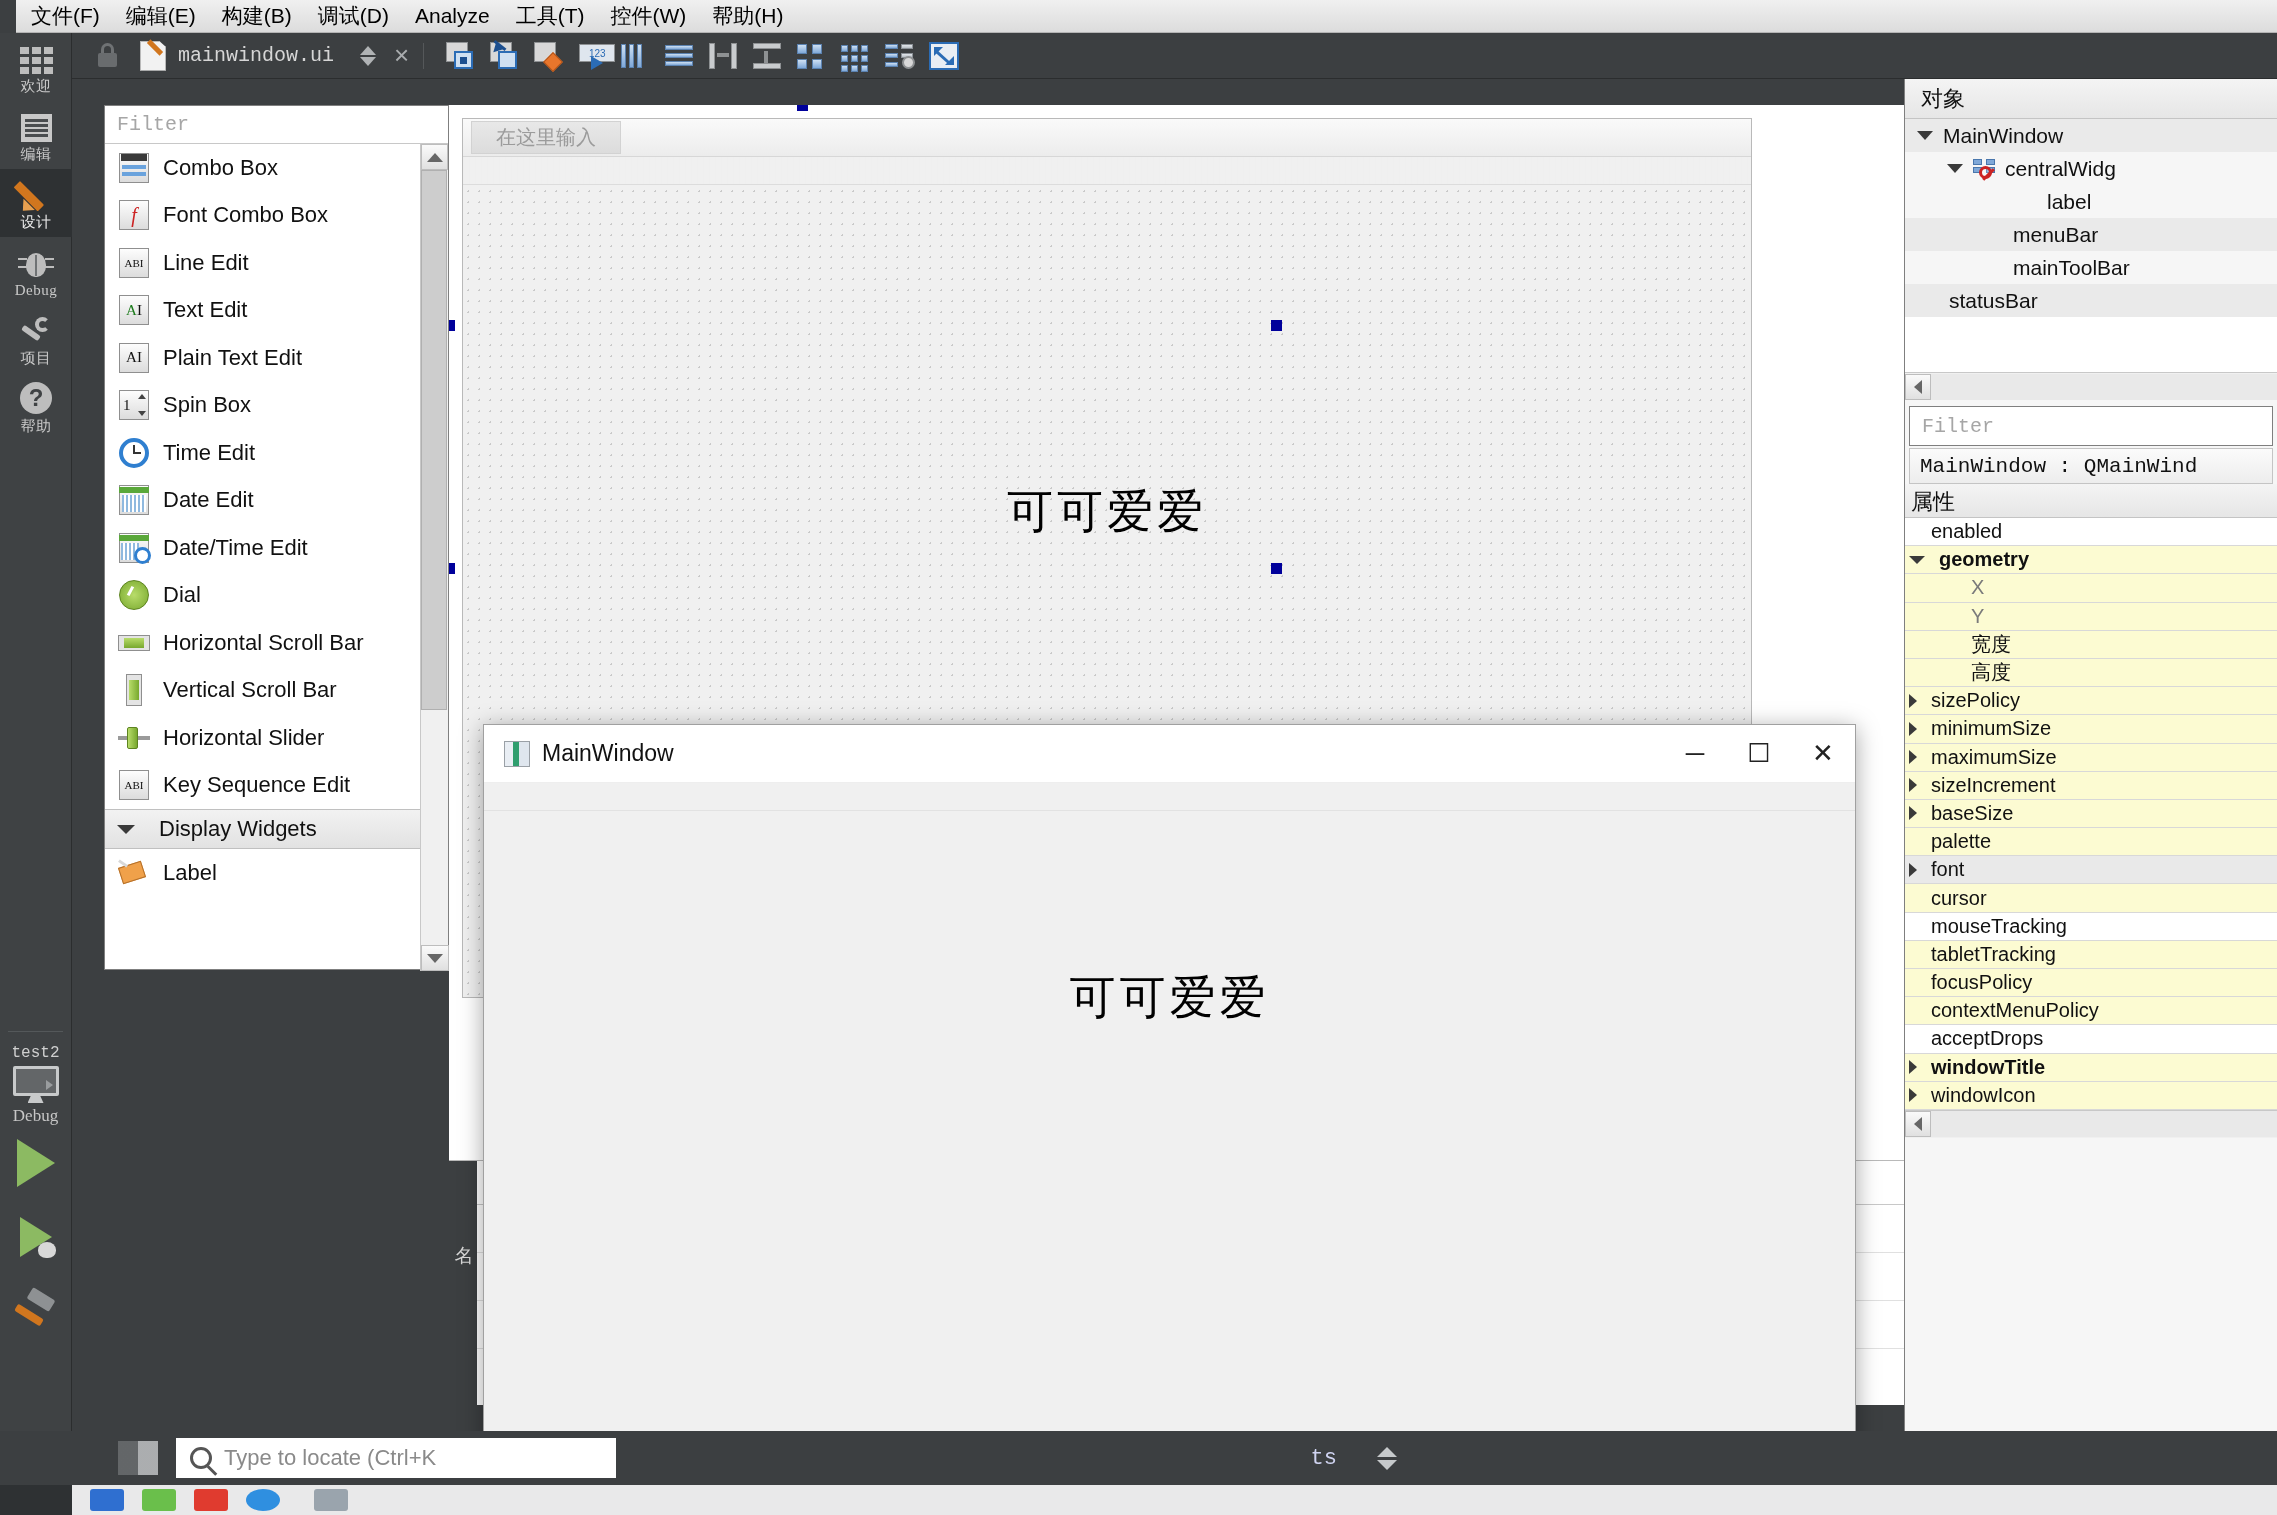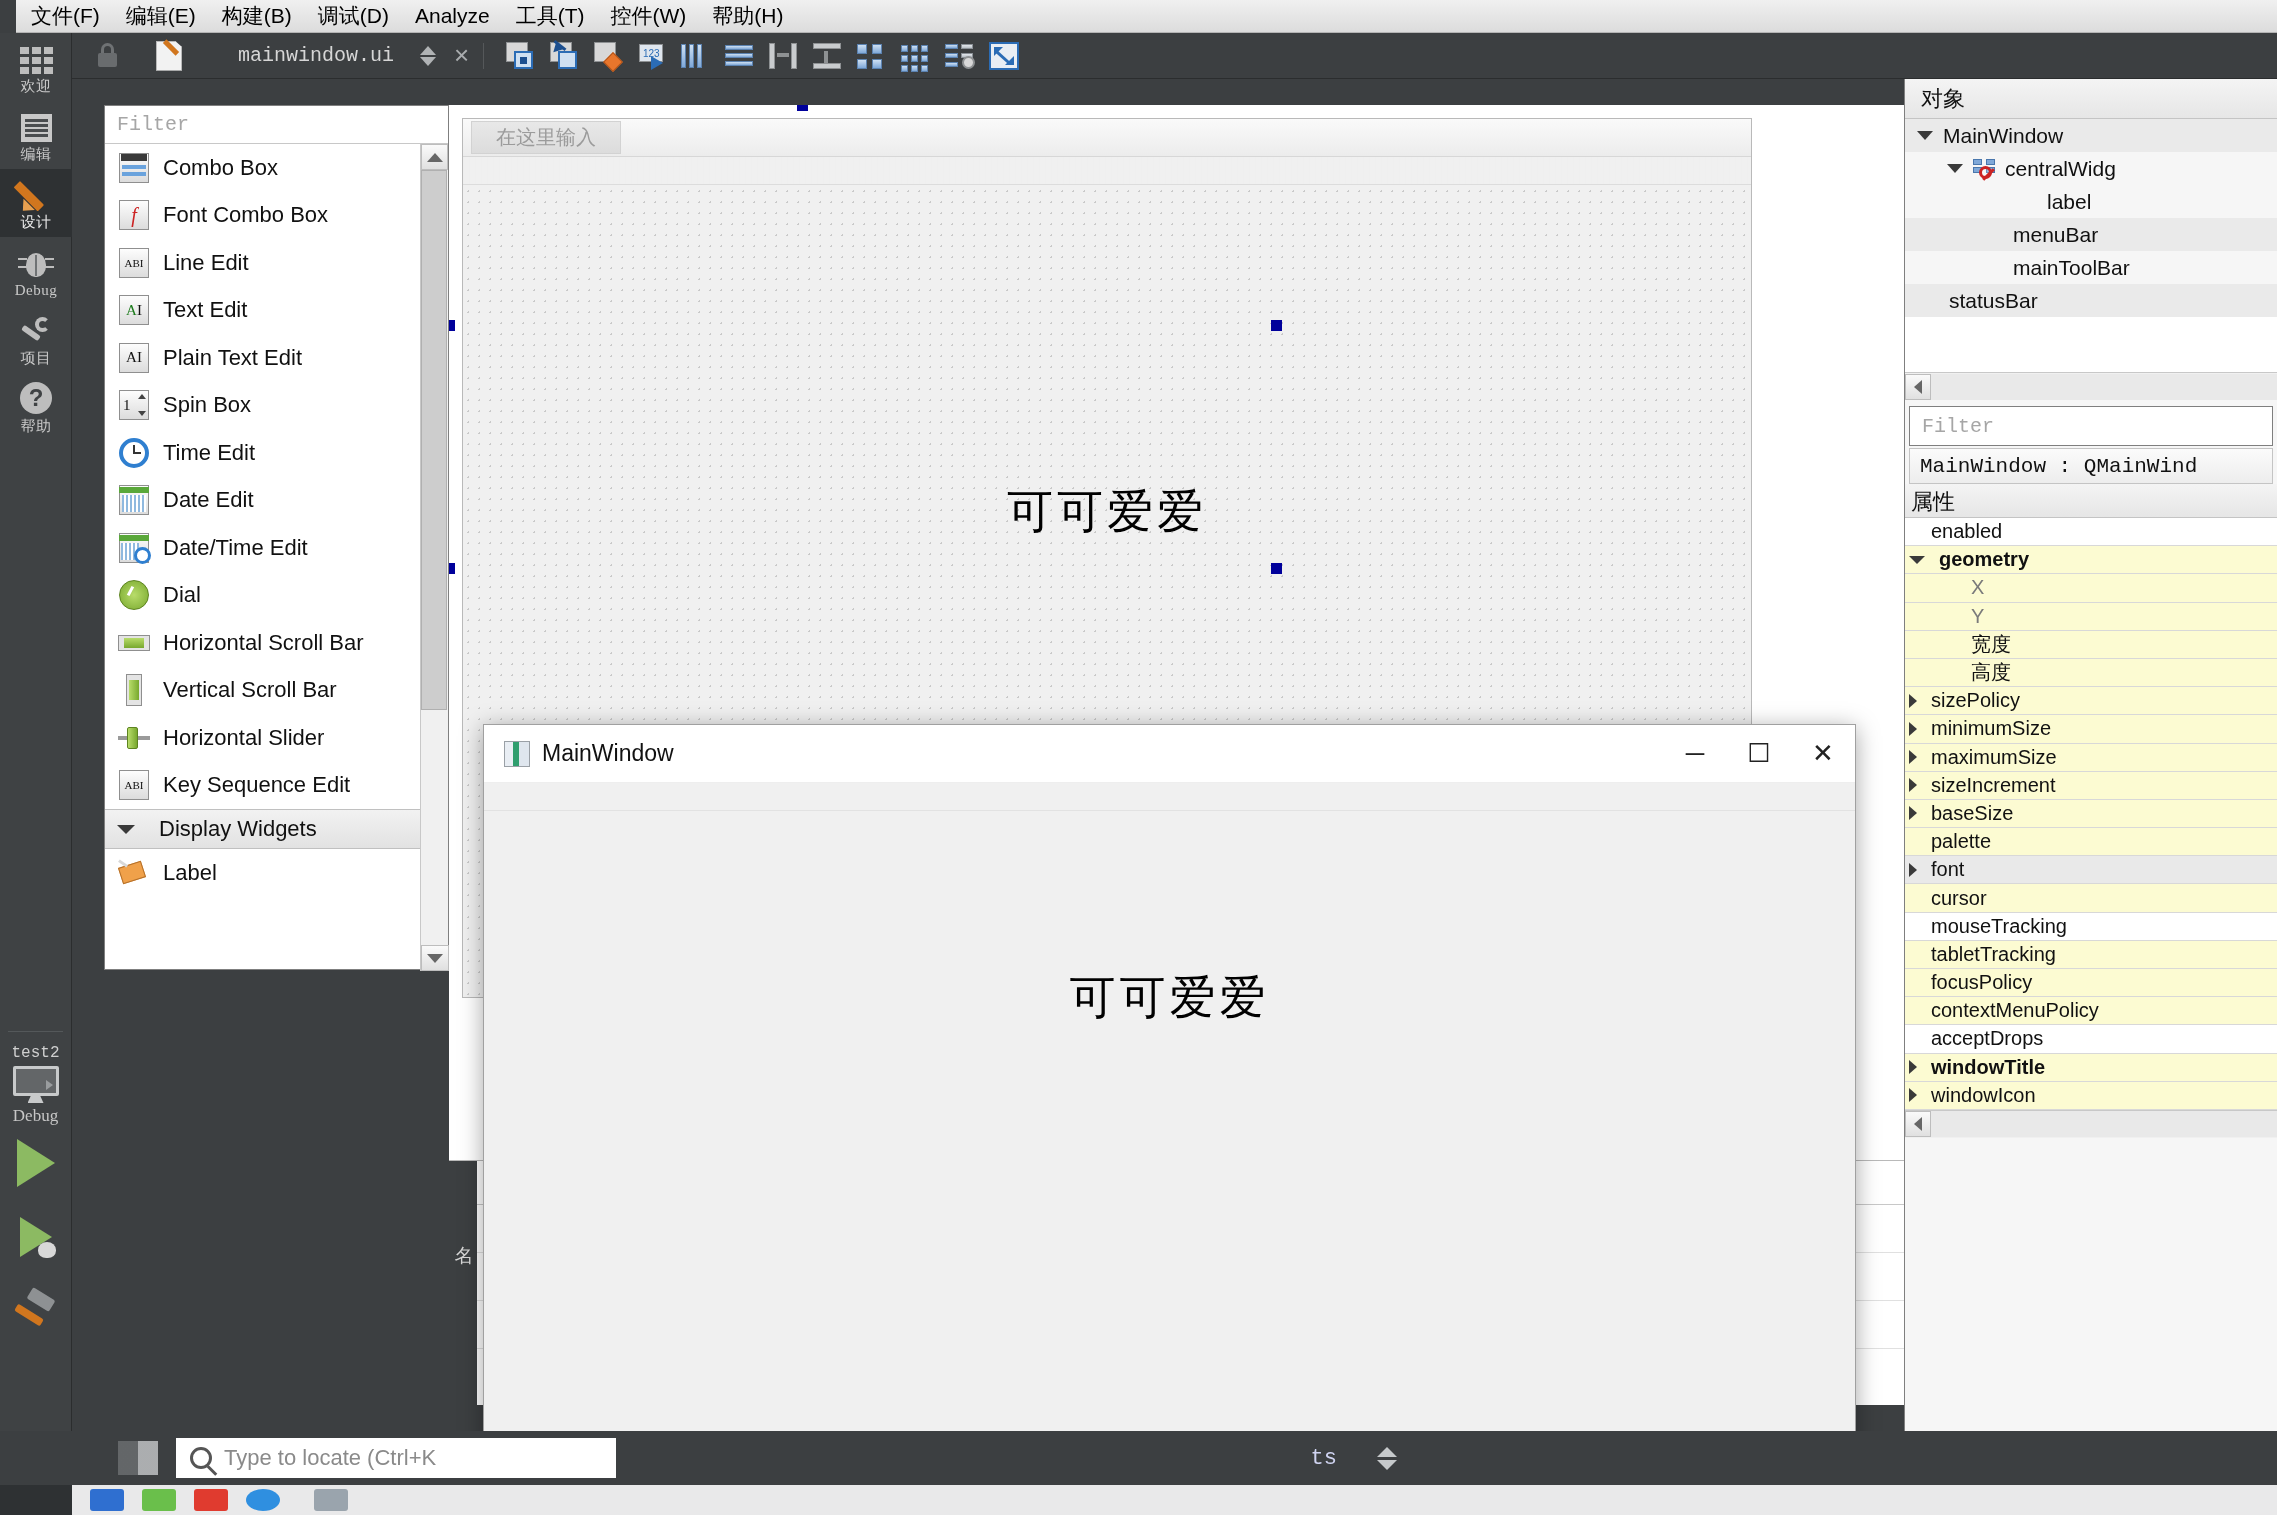--- a/index.html
+++ b/index.html
@@ -84,21 +84,21 @@
     background:#d1761e; transform:rotate(32deg); border-radius:2px; }
 
   
   .dtoolbar { position:absolute; left:72px; top:33px; width:2205px; height:46px;
     background:#3c3f41; border-bottom:1px solid #2b2d2e; display:flex; align-items:center; }
   .lock { width:28px; height:26px; margin-left:22px; position:relative; opacity:.55; }
   .lock .sh { position:absolute; left:7px; top:0; width:13px; height:11px;
     border:3px solid #9a9d9f; border-bottom:none; border-radius:7px 7px 0 0; }
   .lock .bd { position:absolute; left:4px; top:10px; width:19px; height:14px;
     background:#8e9193; border-radius:2px; }
-  .filetab { display:flex; align-items:center; margin-left:34px;gap:44px; }
+  .filetab { display:flex; align-items:center; margin-left:18px; }
   .fileicon { width:26px; height:30px; position:relative; margin-right:12px; }
   .fileicon .pg { position:absolute; inset:0; background:#f2f2f2;
     clip-path:polygon(0 0,72% 0,100% 22%,100% 100%,0 100%); border:1px solid #b9b9b9; }
   .fileicon .pen { position:absolute; left:6px; top:4px; width:18px; height:5px;
     background:#d1761e; transform:rotate(45deg); }
   .fname { font-size:20px; color:#d6d6d6; font-family:"Liberation Mono", monospace; }
   .spin2 { margin-left:26px; display:flex; flex-direction:column; gap:2px; }
   .spin2 .up { width:0;height:0; border-left:8px solid transparent; border-right:8px solid transparent;
     border-bottom:9px solid #b0b3b5; }
   .spin2 .dn { width:0;height:0; border-left:8px solid transparent; border-right:8px solid transparent;
@@ -108,21 +108,21 @@
   .tbicon { width:30px; height:30px; margin:0 7px; position:relative; }
   
   .ic-pane { position:absolute; left:1px; top:1px; width:22px; height:20px;
     background:#d8d8d8; border:1px solid #8e9193; }
   .ic-pane2 { position:absolute; left:9px; top:10px; width:19px; height:18px;
     background:#cfe0f2; border:2px solid #2b6cb5; }
   .ic-arrow { position:absolute; left:4px; top:3px; width:14px; height:3px;
     background:#1c4f8f; transform:rotate(38deg); }
   .ic-diamond { position:absolute; left:13px; top:14px; width:14px; height:14px;
     background:#e8762c; transform:rotate(45deg); border:1px solid #b4551a; }
-  .ic-123 { position:absolute; left:2px; top:3px; width:24px; height:18px;
+  .ic-123 { position:absolute; left:2px; top:3px; width:36px; height:18px;
     background:#dfe6ee; border:1px solid #8e9193; color:#2b6cb5; font-size:10px;
     font-family:"Liberation Sans",sans-serif; text-align:center; line-height:18px; }
   .ic-rarrow { position:absolute; left:14px; top:15px; width:0;height:0;
     border-left:12px solid #2b6cb5; border-top:7px solid transparent; border-bottom:7px solid transparent; }
   .vbars { display:flex; gap:3px; align-items:center; height:24px; }
   .vbars i { width:5px; height:24px; background:linear-gradient(#cfe0f2,#7fa8d8); display:block;
     border:1px solid #5b82b0; }
   .hbars { display:flex; flex-direction:column; gap:3px; justify-content:center; height:24px; width:28px; }
   .hbars i { width:28px; height:5px; background:linear-gradient(#cfe0f2,#7fa8d8); display:block;
     border:1px solid #5b82b0; }

